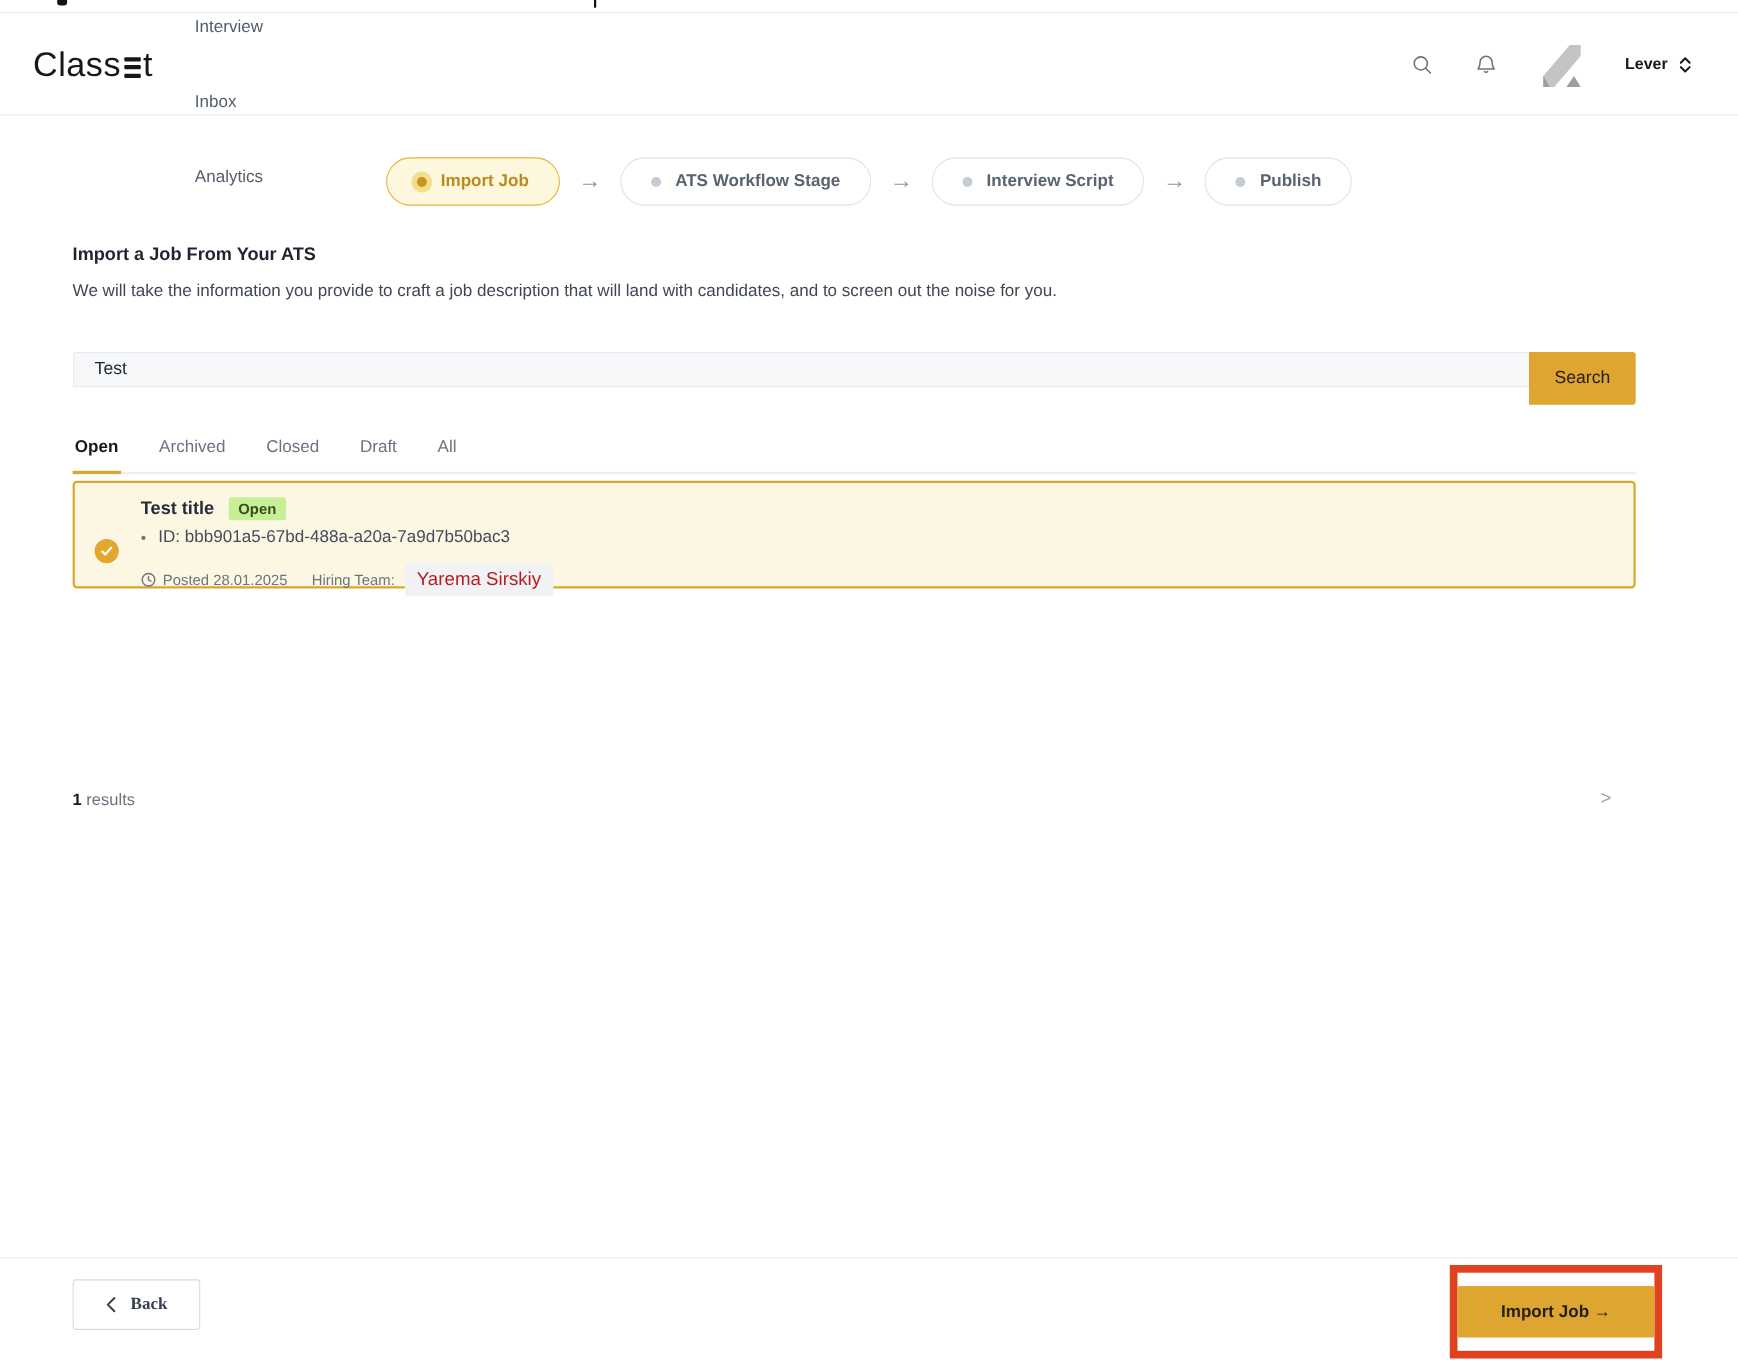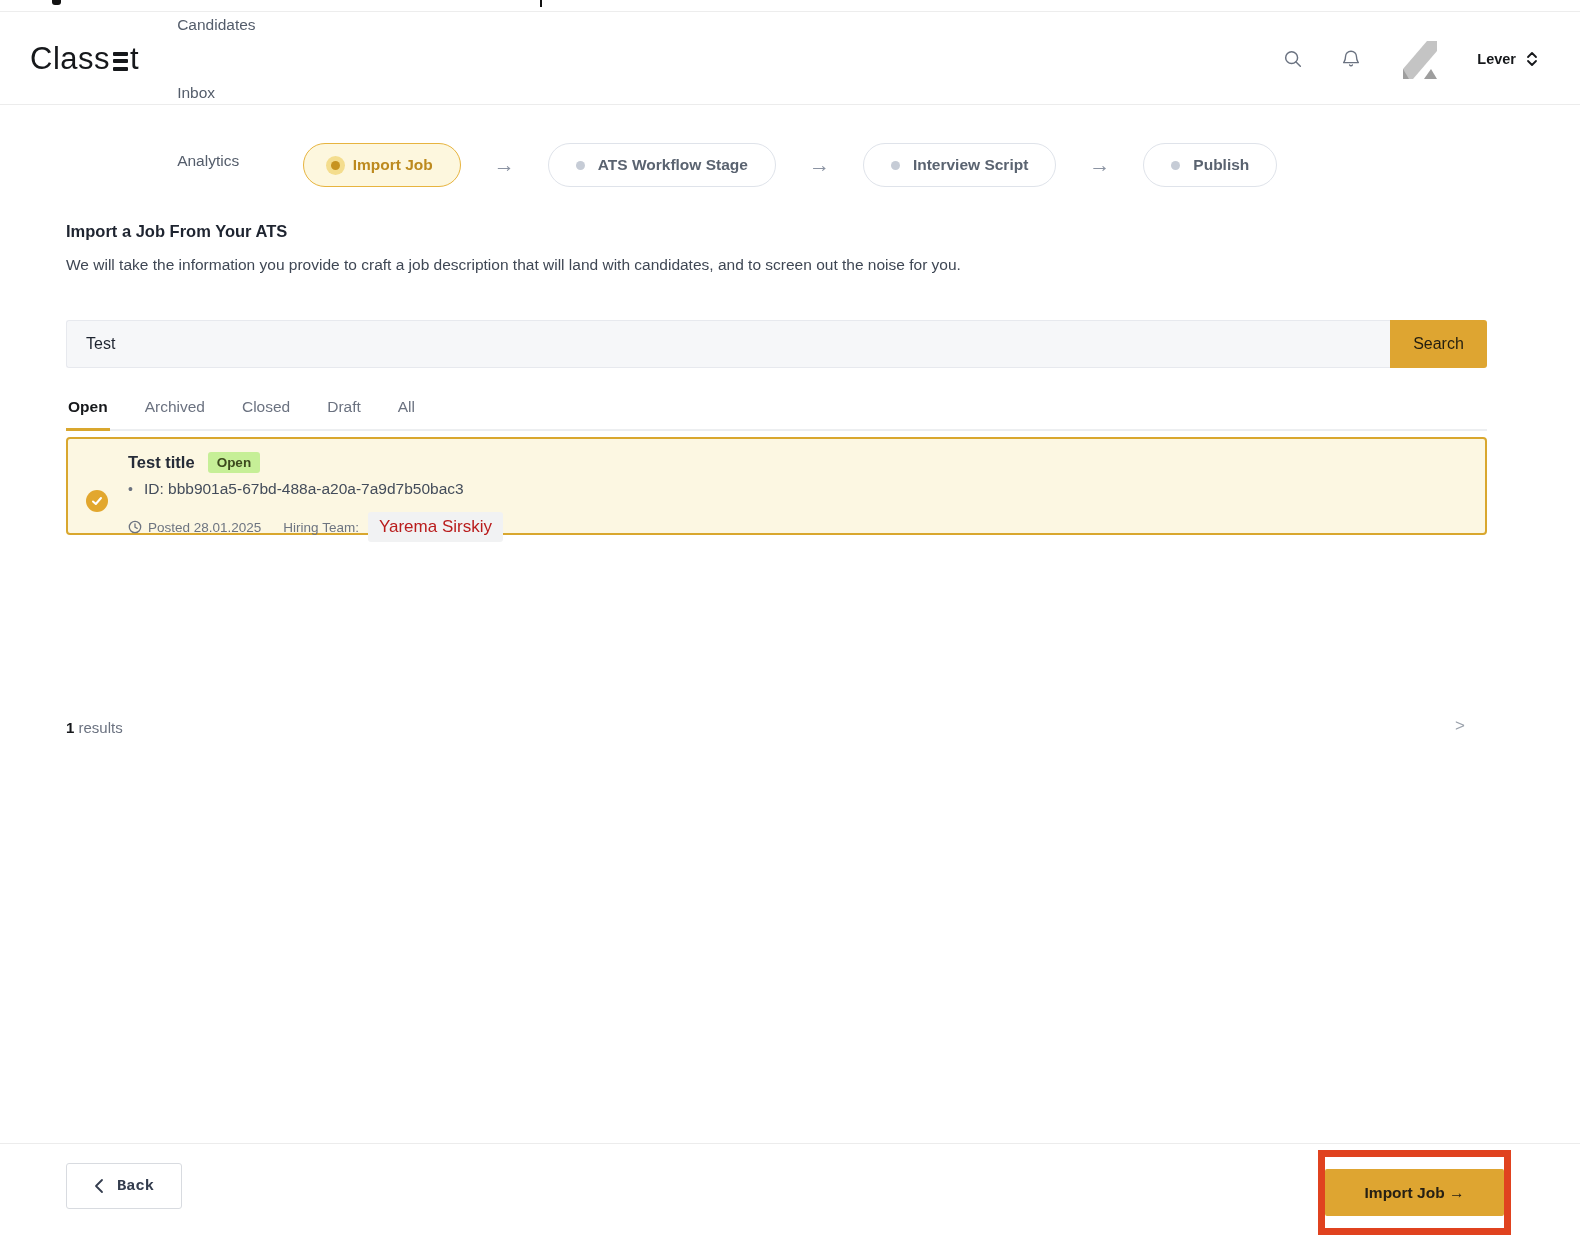--- a/index.html
+++ b/index.html
@@ -19,37 +19,37 @@
   .logo-e i { display:block; width:15px; height:4px; background:#16181b; border-radius:1px; }
   .nav { display:flex; gap:50px; margin-left:38px;flex-direction:column; }
   .nav-item { font-size:15.5px; color:#545d6b; cursor:pointer; }
   .header-right { margin-left:auto; display:flex; align-items:center; gap:34px; }
   .hicon { width:24px; height:24px; display:flex; align-items:center; justify-content:center; cursor:pointer; }
   .avatar { width:46px; height:44px; background:#fff; display:flex; align-items:center; justify-content:center; }
   .account { display:flex; align-items:center; gap:10px; cursor:pointer; }
   .account-name { font-size:14.5px; font-weight:600; color:#16181b; }
 
   
-  .stepper { position:absolute; top:143px; left:0; width:1580px; display:flex; justify-content:center; align-items:center; gap:33px; }
+  .stepper { position:absolute; top:143px; left:0; width:1580px; display:flex; justify-content:center; align-items:center; gap:17px; }
   .pill { height:44px; border-radius:22px; display:flex; align-items:center; gap:13px; padding:0 27px;
     border:1.5px solid #dfe3ea; background:#fff; cursor:pointer; }
   .pill .dot { width:9px; height:9px; border-radius:50%; background:#c6ccd6; }
   .pill .plabel { font-size:15.5px; font-weight:600; color:#5a6370; white-space:nowrap; }
   .pill.active { border-color:#e7b43f; background:#fdf7de; }
   .pill.active .dot { background:#c79420; box-shadow:0 0 0 5px #f4dd8d; }
   .pill.active .plabel { color:#bd8a1e; }
   .step-arrow { font-size:21px; color:#8b93a2; }
 
   
   .intro-title { position:absolute; top:222px; left:66px; font-size:16.5px; font-weight:700; color:#1e2430; }
   .intro-desc { position:absolute; top:256px; left:66px; font-size:15.5px; color:#3f4754; }
 
   
   .search-row { position:absolute; top:320px; left:66px; width:1421px; height:48px; display:flex; }
-  .search-input { flex:1; height:48px; background:#f6f7f9; border:1px solid #e7e9ee; border-right:none;
+  .search-input { flex:1; height:32px; background:#f6f7f9; border:1px solid #e7e9ee; border-right:none;
     border-radius:3px 0 0 3px; padding:0 19px; font-size:16px; color:#1e2430; outline:none; font-family:inherit; }
   .search-btn { width:97px; height:48px; background:#dea531; border:none; border-radius:0 3px 3px 0;
     font-size:16px; color:#231e10; font-family:inherit; cursor:pointer; }
 
   
   .tabs { position:absolute; top:392px; left:66px; width:1421px; display:flex; gap:33px; border-bottom:2px solid #eceef0; }
   .tab { padding:6px 2px 12px; font-size:15.5px; color:#6b7280; cursor:pointer; margin-bottom:-2px; }
   .tab.active { color:#16181b; font-weight:600; border-bottom:3px solid #d9a72e; }
 
   
@@ -70,21 +70,21 @@
 
   
   .results-line { position:absolute; top:719px; left:66px; font-size:15px; color:#6b7280; }
   .results-count { font-weight:700; color:#16181b; }
   .page-next { position:absolute; top:716px; left:1455px; color:#9aa1ab; font-size:17px; cursor:pointer; }
 
   
   .footer-divider { position:absolute; top:1143px; left:0; width:1580px; border-top:1px solid #ececec; }
   .back-btn { position:absolute; left:66px; top:1163px; width:116px; height:46px; background:#fff;
     border:1px solid #d8dbe0; border-radius:3px; display:flex; align-items:center; justify-content:center; gap:13px;
-    font-size:15.5px; font-weight:600; color:#343d4e; font-family:Liberation Mono, monospace; cursor:pointer; }
+    font-size:15.5px; font-weight:600; color:#343d4e; font-family:Liberation Serif, serif; cursor:pointer; }
   .import-annotation { position:absolute; left:1318px; top:1150px; width:193px; height:85px;
     border:7px solid #e0421f; background:#fff; display:flex; align-items:center; justify-content:center; }
   .import-btn { width:188px; height:47px; background:#dea531; border:none; border-radius:2px;
     font-size:15.5px; font-weight:700; color:#262014; font-family:inherit; cursor:pointer; }
 </style>
 </head>
 <body>
 
 <div class="top-strip">
   <span class="m1"></span>
@@ -96,21 +96,21 @@
     <span>Class</span>
     <span class="logo-e">
         <i></i>
         <i></i>
         <i></i>
       </span>
     <span>t</span>
   </div>
   <div class="nav">
     <span class="nav-item">Dashboard</span>
-    <span class="nav-item">Candidates</span>
+    <span class="nav-item">Interview</span>
     <span class="nav-item">Inbox</span>
     <span class="nav-item">Analytics</span>
   </div>
   <div class="header-right">
     <span class="hicon">
       <svg width="22" height="22" viewBox="0 0 24 24" fill="none" stroke="#6a7280" stroke-width="1.6" stroke-linecap="round">
         <circle cx="10.5" cy="10.5" r="6.5"></circle>
           <line x1="15.3" y1="15.3" x2="20" y2="20"></line>
       </svg>
     </span>

